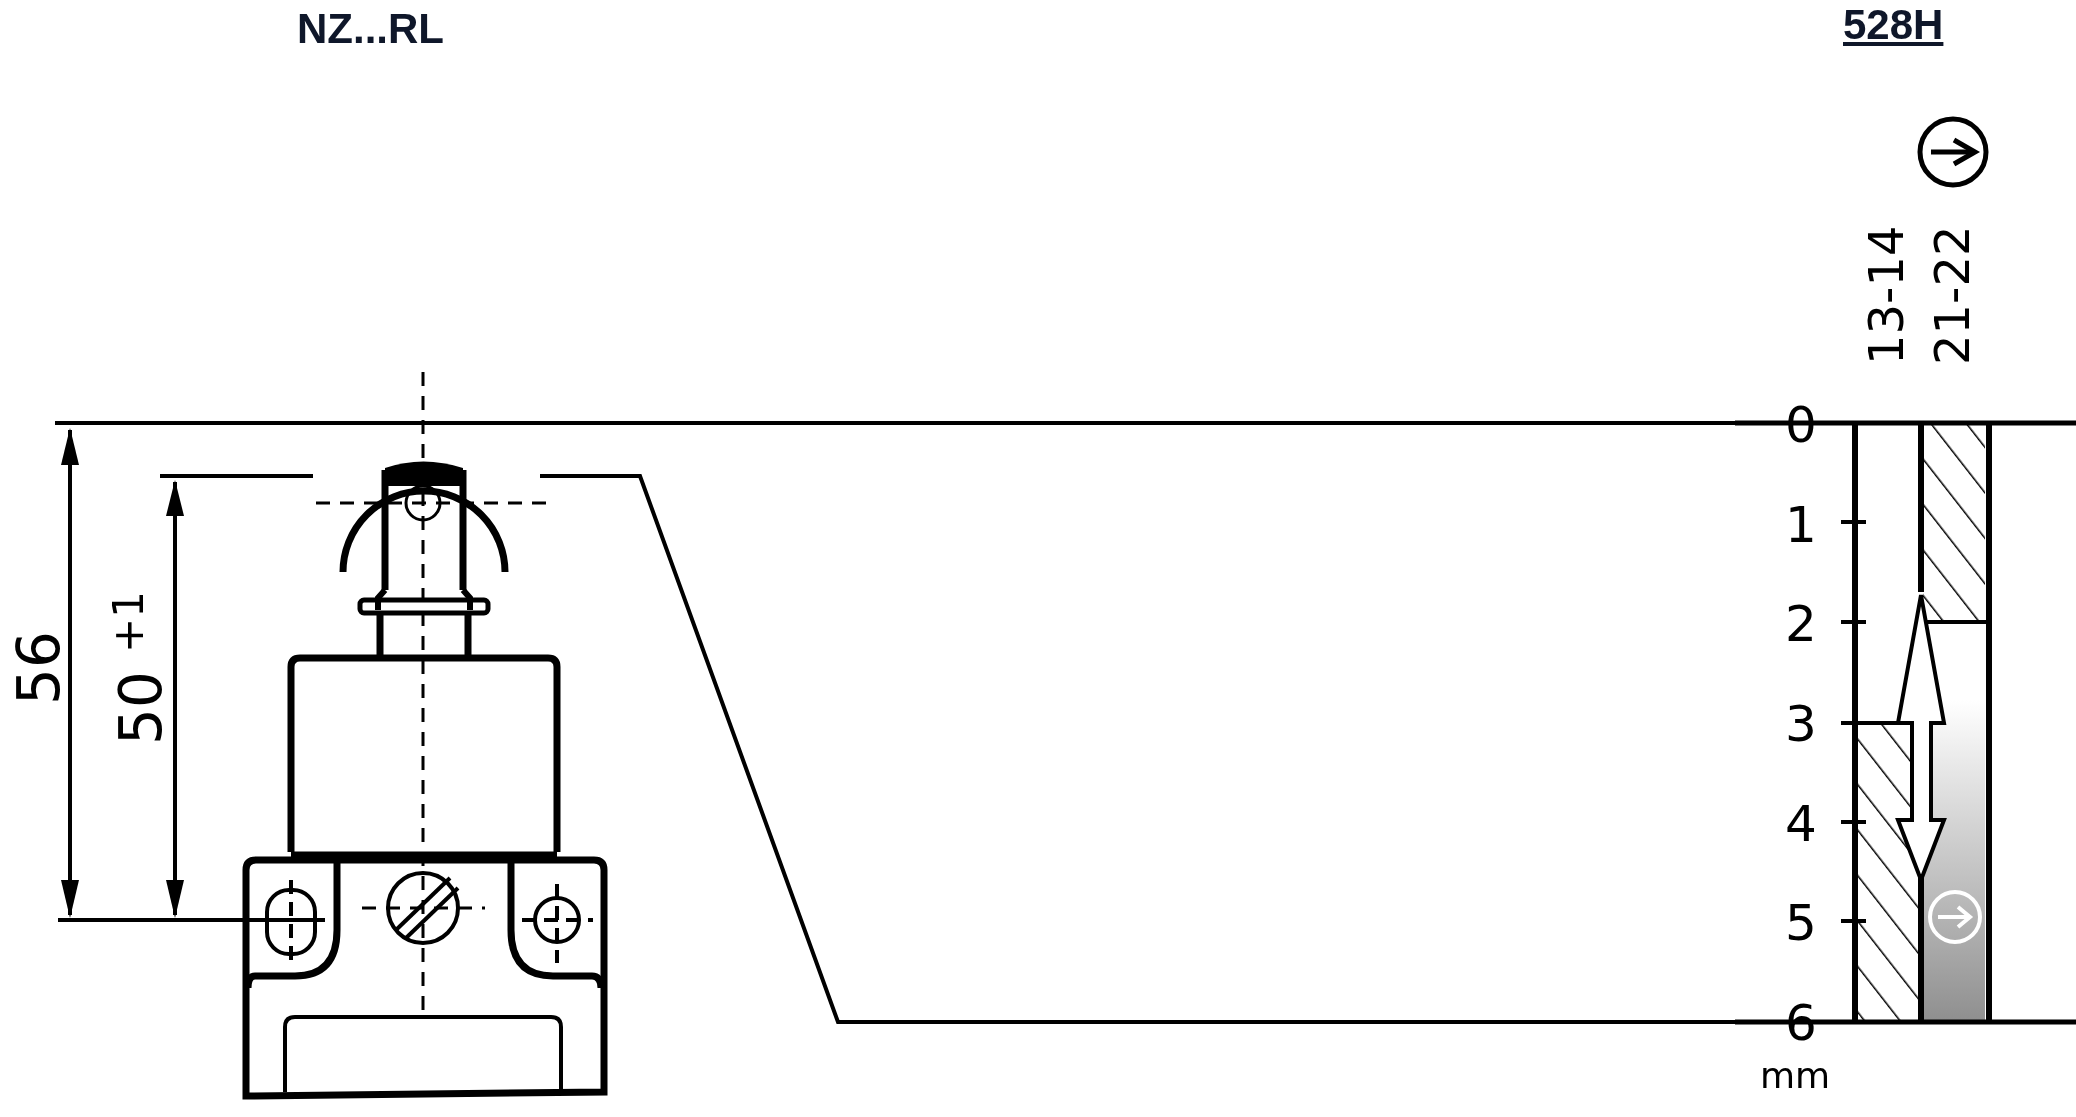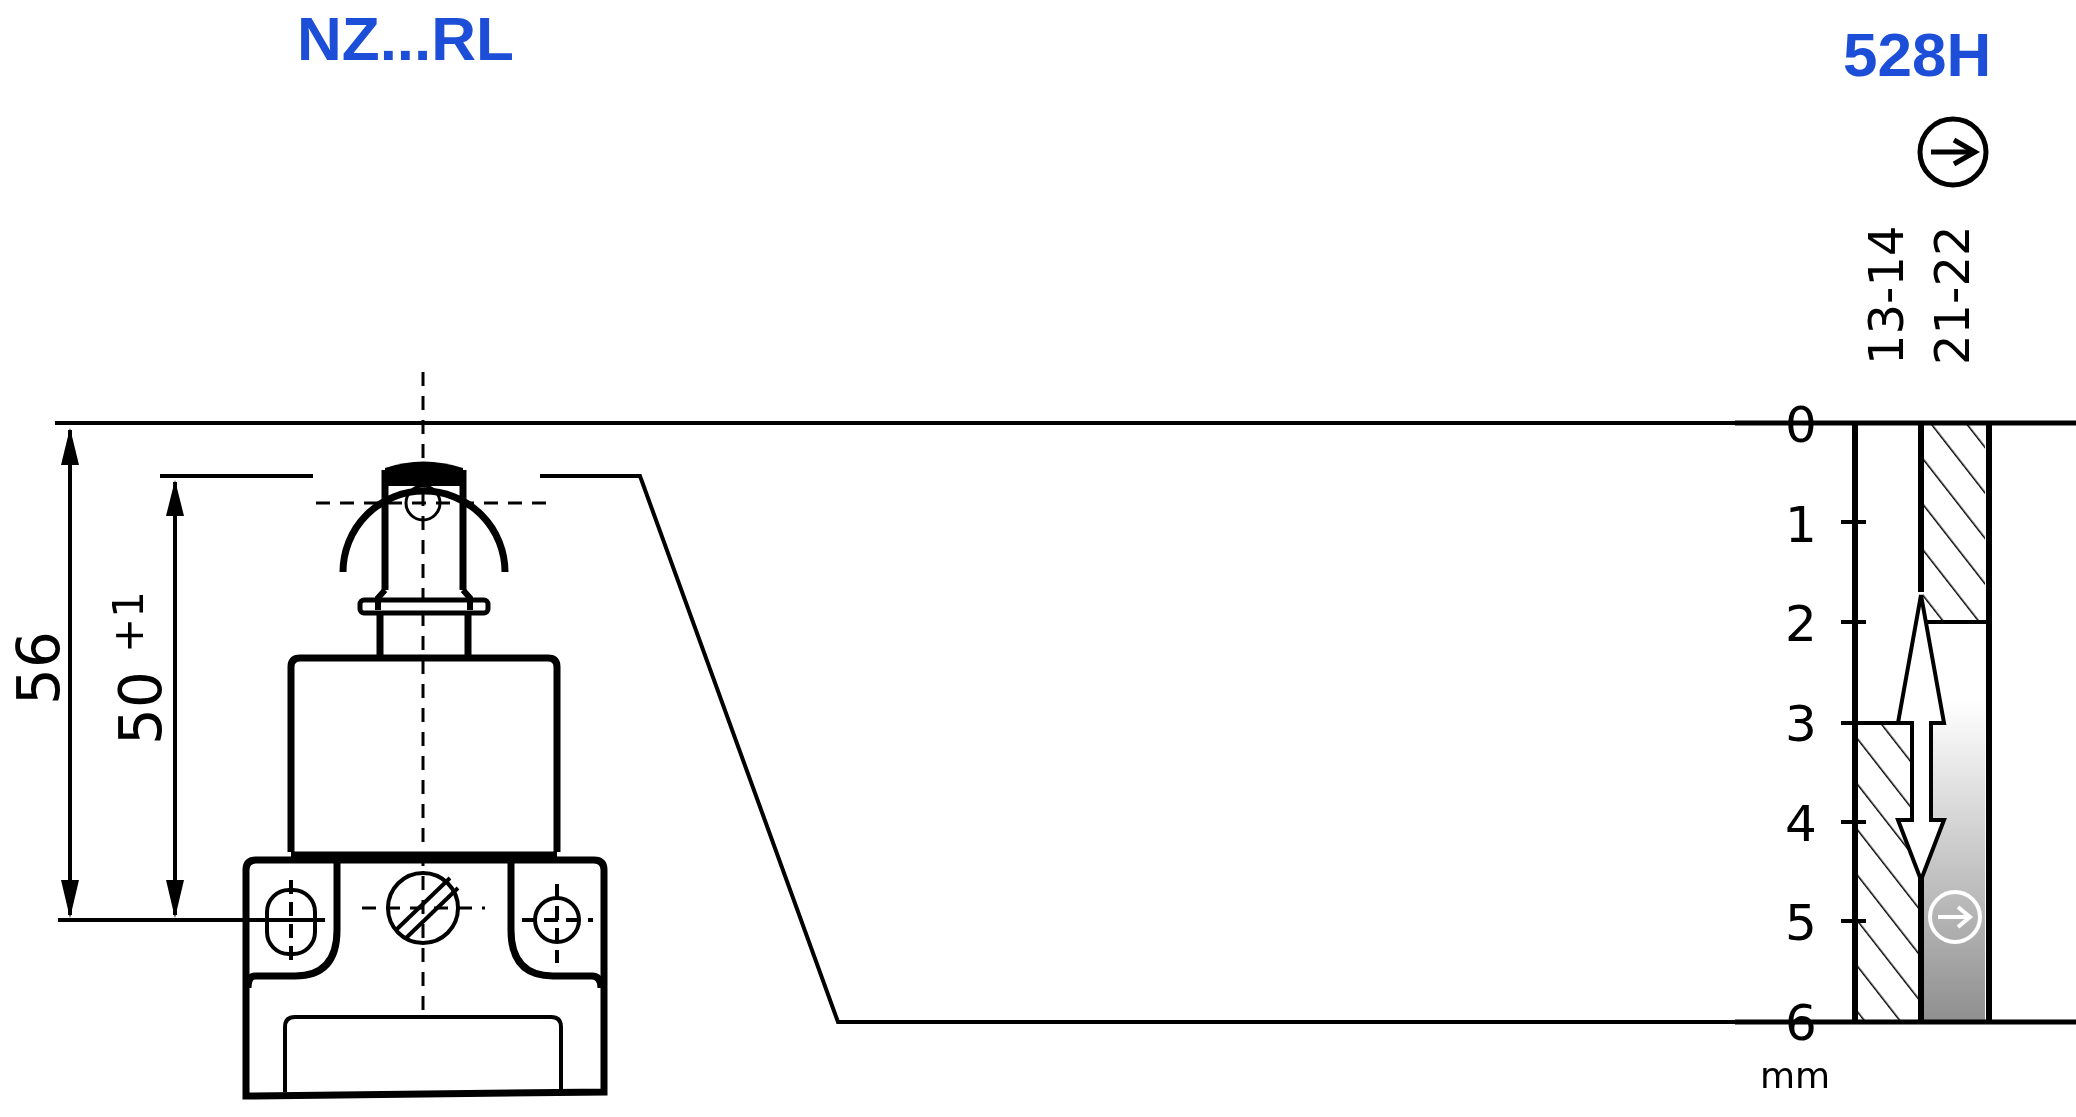--- a/index.html
+++ b/index.html
@@ -1,37 +1,37 @@
 <!DOCTYPE html>
 <html><head>
   <meta charset="utf-8">
   <style>
     html, body { margin: 0; padding: 0; background: #ffffff; }
     body { width: 2076px; height: 1117px; position: relative; overflow: hidden; }
     .title {
       position: absolute; font-family: "Liberation Sans", sans-serif;
-      font-weight: bold; font-size: 62px; color: #1d4ed8; line-height: 1;
+      font-weight: bold; font-size: 42px; color: #0f172a; line-height: 1;
     }
     .label {
       position: absolute; font-family: "DejaVu Sans", sans-serif;
       color: #000; line-height: 1;
     }
     .scale-num { font-size: 50px; }
     .vert {
       position: absolute; font-family: "DejaVu Sans", sans-serif;
       font-size: 52px; color: #000; line-height: 1;
       transform-origin: left top; transform: rotate(-90deg); white-space: nowrap;
     }
     svg#drawing { position: absolute; left: 0; top: 0; }
   </style>
 </head>
 <body>
 
 <div class="title" style="left:297px; top:8px;">NZ...RL</div>
-<div class="title" style="left:1843px; top:24px;">528H</div>
+<div class="title" style="left:1843px; top:4px;text-decoration:underline;">528H</div>
 
 <div class="vert" style="left:10px; top:705px; font-size:58px;">56</div>
 <div style="position:absolute; left:112px; top:745px; width:0; height:0;">
   <div class="vert" style="left:0; top:0; font-size:58px;">50</div>
   <div class="vert" style="left:-4px; top:-92px; font-size:42px;">+1</div>
 </div>
 
 <div class="vert" style="left:1862px; top:365px; font-size:48px;">13-14</div>
 <div class="vert" style="left:1928px; top:365px; font-size:48px;">21-22</div>
 

